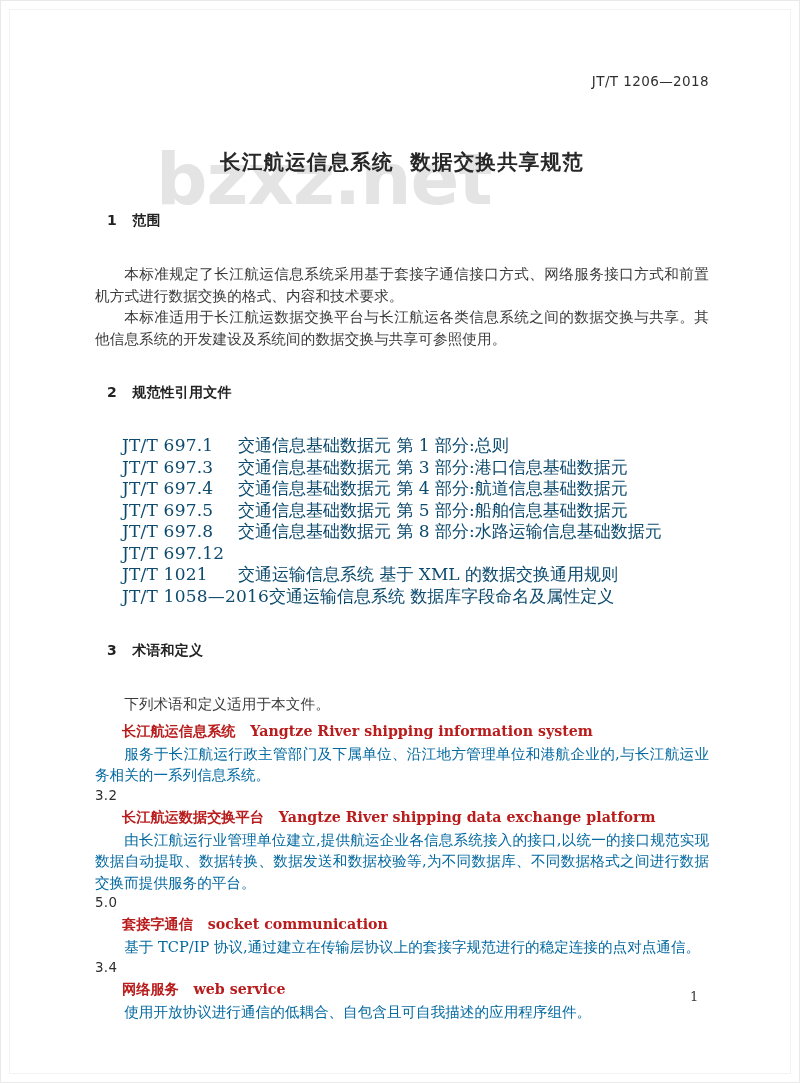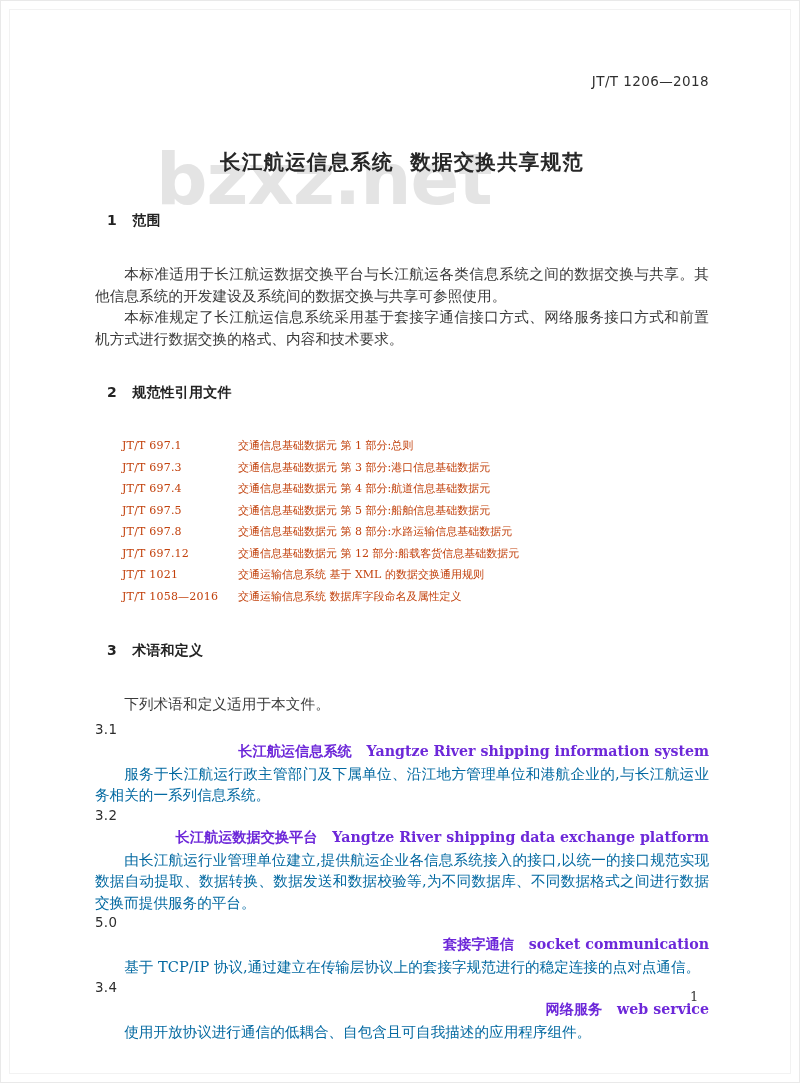--- a/index.html
+++ b/index.html
@@ -118,23 +118,23 @@
   .gap-xs { height: 5px; }
 
   
   .ref-list {
     margin: 0;
     padding: 0;
     list-style: none;
   }
   .ref-row {
     display: flex;
-    font-size: 11px;
+    font-size: 17px;
     line-height: 21.5px;
-    color: #c2410c;
+    color: #0c4a6e;
     padding-left: 27px;
     white-space: nowrap;
     align-items: flex-end;
   }
   .ref-code {
     flex: 0 0 116px;
     font-family: "DejaVu Serif", "Liberation Serif", serif;
     letter-spacing: 0.2px;
   }
   .ref-title { flex: 1 1 auto; }
@@ -145,24 +145,23 @@
     font-size: 13.4px;
     color: #2d2d2d;
     line-height: 20px;
     letter-spacing: 0.3px;
   }
   .term-name {
     padding-left: 27px;
     font-weight: 700;
     font-size: 14.2px;
     line-height: 23px;
-    color: #6d28d9;
+    color: #b91c1c;
     font-family: "DejaVu Serif", "Liberation Serif", serif;
     white-space: pre;
-    text-align: right;
   }
   .term-def {
     margin: 0;
     text-indent: 2em;
     font-size: 14.6px;
     line-height: 21.5px;
     color: #0369a1;
     text-align: justify;
     text-justify: inter-ideograph;
   }
@@ -189,22 +188,22 @@
   <div class="content">
 
     <div class="doc-header">JT/T 1206—2018</div>
 
     <h1 class="doc-title">长江航运信息系统  数据交换共享规范</h1>
 
     <div class="body">
 
       <h2 class="sec"><span class="sec-num">1</span>&nbsp;&nbsp;&nbsp;<span>范围</span></h2>
       <div class="gap-lg"></div>
+      <p class="para">本标准规定了长江航运信息系统采用基于套接字通信接口方式、网络服务接口方式和前置机方式进行数据交换的格式、内容和技术要求。</p>
       <p class="para">本标准适用于长江航运数据交换平台与长江航运各类信息系统之间的数据交换与共享。其他信息系统的开发建设及系统间的数据交换与共享可参照使用。</p>
-      <p class="para">本标准规定了长江航运信息系统采用基于套接字通信接口方式、网络服务接口方式和前置机方式进行数据交换的格式、内容和技术要求。</p>
 
       <div class="gap-lg"></div>
 
       <h2 class="sec"><span class="sec-num">2</span>&nbsp;&nbsp;&nbsp;<span>规范性引用文件</span></h2>
       <div class="gap-lg"></div>
 
       <ul class="ref-list">
         <li class="ref-row">
           <span class="ref-code">JT/T 697.1</span>
           <span class="ref-title">交通信息基础数据元  第 1 部分:总则</span>
@@ -220,41 +219,39 @@
         <li class="ref-row">
           <span class="ref-code">JT/T 697.5</span>
           <span class="ref-title">交通信息基础数据元  第 5 部分:船舶信息基础数据元</span>
         </li>
         <li class="ref-row">
           <span class="ref-code">JT/T 697.8</span>
           <span class="ref-title">交通信息基础数据元  第 8 部分:水路运输信息基础数据元</span>
         </li>
         <li class="ref-row">
           <span class="ref-code">JT/T 697.12</span>
-          <span class="ref-title">交通信息基础数据元  第 12 部分:船载客货信息基础数据元</span>
         </li>
         <li class="ref-row">
           <span class="ref-code">JT/T 1021</span>
           <span class="ref-title">交通运输信息系统  基于 XML 的数据交换通用规则</span>
         </li>
         <li class="ref-row">
           <span class="ref-code">JT/T 1058—2016</span>
           <span class="ref-title">交通运输信息系统  数据库字段命名及属性定义</span>
         </li>
       </ul>
 
       <div class="gap-lg"></div>
 
       <h2 class="sec"><span class="sec-num">3</span>&nbsp;&nbsp;&nbsp;<span>术语和定义</span></h2>
       <div class="gap-lg"></div>
       <p class="para">下列术语和定义适用于本文件。</p>
 
       <div class="gap-xs"></div>
 
-      <div class="term-num">3.1</div>
       <div class="term-name"><span>长江航运信息系统</span>&nbsp;&nbsp;&nbsp;<span>Yangtze River shipping information system</span></div>
       <p class="term-def">服务于长江航运行政主管部门及下属单位、沿江地方管理单位和港航企业的,与长江航运业务相关的一系列信息系统。</p>
 
       <div class="term-num">3.2</div>
       <div class="term-name"><span>长江航运数据交换平台</span>&nbsp;&nbsp;&nbsp;<span>Yangtze River shipping data exchange platform</span></div>
       <p class="term-def">由长江航运行业管理单位建立,提供航运企业各信息系统接入的接口,以统一的接口规范实现数据自动提取、数据转换、数据发送和数据校验等,为不同数据库、不同数据格式之间进行数据交换而提供服务的平台。</p>
 
       <div class="term-num">5.0</div>
       <div class="term-name"><span>套接字通信</span>&nbsp;&nbsp;&nbsp;<span>socket communication</span></div>
       <p class="term-def">基于 TCP/IP 协议,通过建立在传输层协议上的套接字规范进行的稳定连接的点对点通信。</p>

